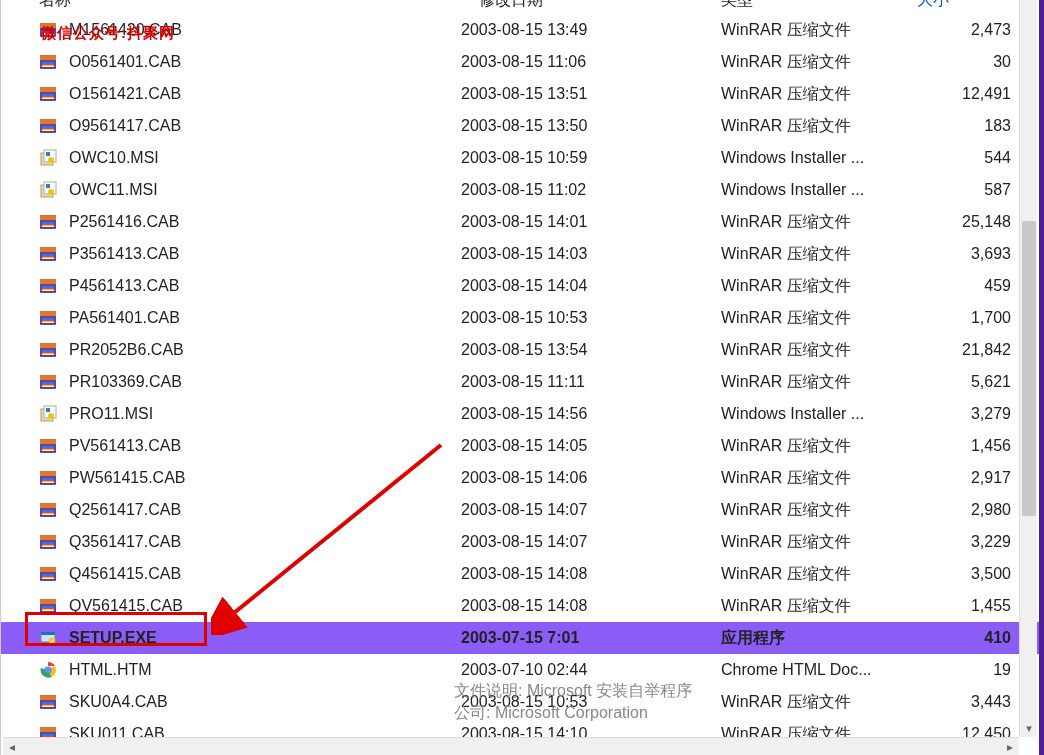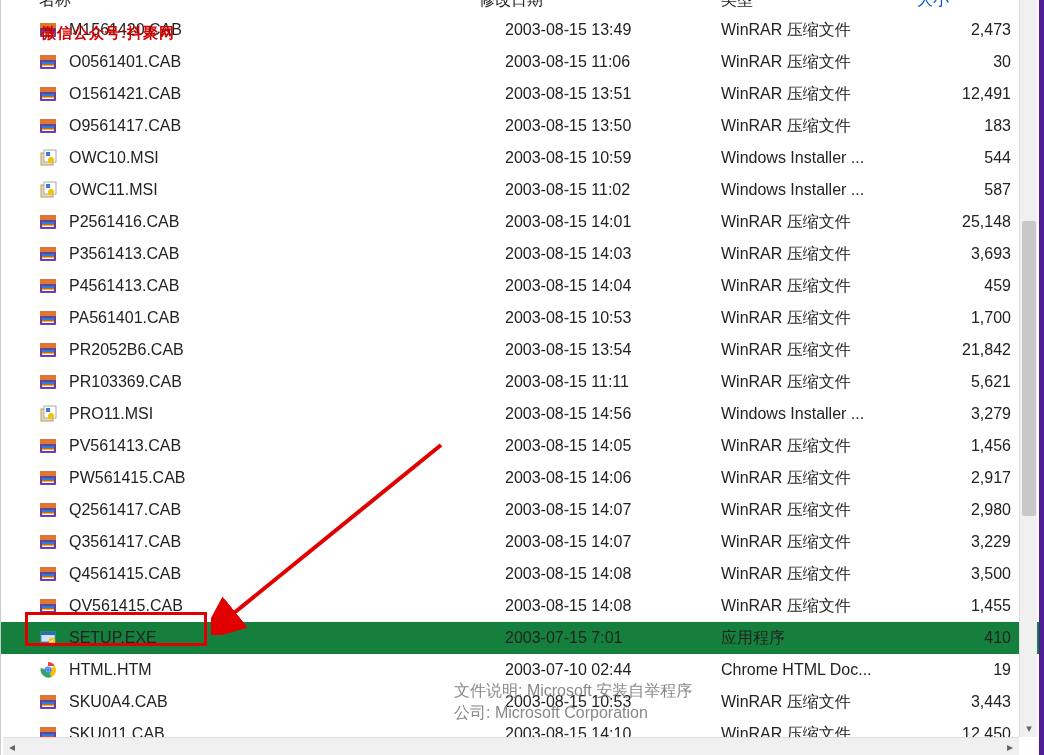--- a/index.html
+++ b/index.html
@@ -41,31 +41,32 @@
   .row {
     display:flex;
     align-items:center;
     height:32px;
     font-size:16px;
     color:#222;
     position:relative;
     white-space:nowrap;
   }
   .row.selected {
-    background:#15803d;
+    background:#8b5cf6;
+    font-weight:bold;
   }
   .row .icon {
     width:18px;
     height:18px;
     margin-left:38px;
     margin-right:10px;
     flex:0 0 18px;
   }
   .row .name { position:absolute; left:68px; }
-  .row .date { position:absolute; left:504px; }
+  .row .date { position:absolute; left:460px; }
   .row .type { position:absolute; left:720px; }
   .row .size { position:absolute; right:28px; text-align:left; }
   .watermark {
     position:absolute;
     left:40px;
     top:24px;
     color:#d40000;
     font-weight:900;
     font-size:15px;
     z-index:50;

